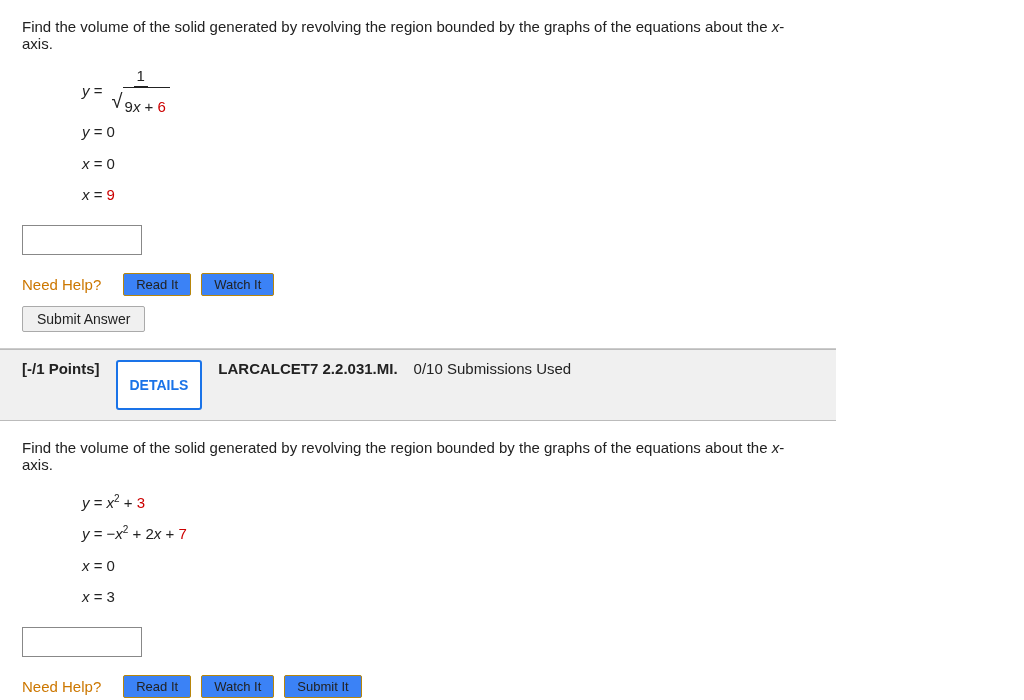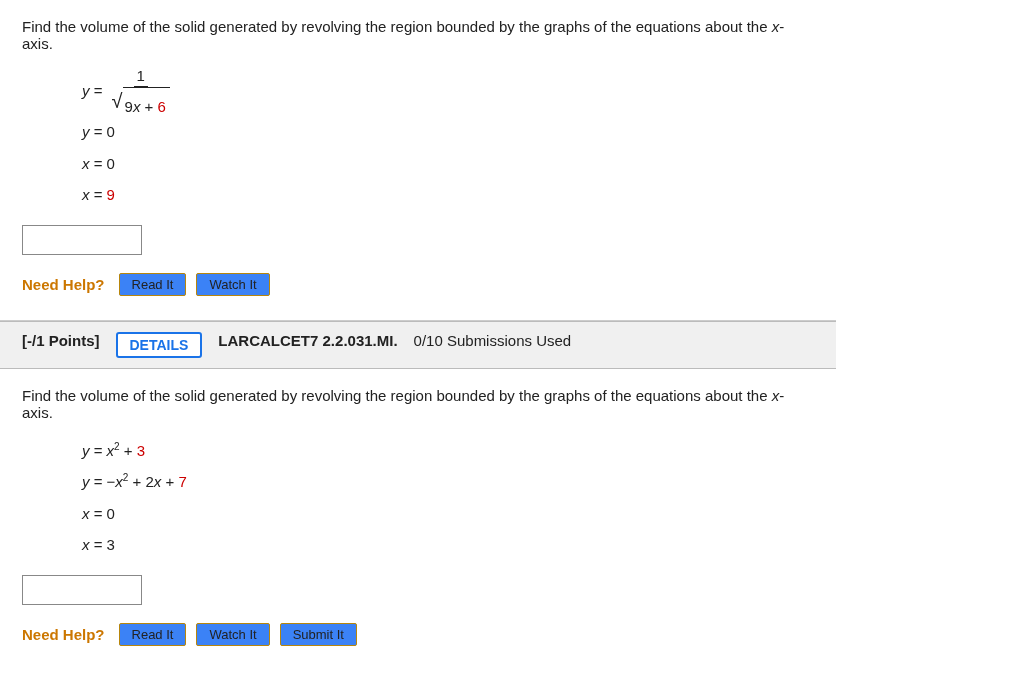--- a/index.html
+++ b/index.html
@@ -81,23 +81,23 @@
     }
     .need-help-row {
       display: flex;
       align-items: center;
       gap: 10px;
       margin-bottom: 10px;
       margin-top: 4px;
     }
     .need-help-label {
       color: #cc7700;
-      font-weight: bold;
-      font-size: 15px;
-      margin-right: 4px;
+      font-weight: normal;
+      font-size: 15px;
+      margin-right: 12px;
     }
     .help-btn {
       border: 1.5px solid #b8860b;
       background: #3b82f6;
       color: #222;
       font-size: 13px;
       padding: 3px 12px;
       cursor: pointer;
       font-weight: normal;
       border-radius: 2px;
@@ -126,21 +126,21 @@
       background: #f0f0f0;
       padding: 10px 22px;
       border-bottom: 1px solid #bbb;
       gap: 16px;
     }
     .details-badge {
       border: 2px solid #1a73e8;
       color: #1a73e8;
       font-weight: bold;
       font-size: 14px;
-      padding: 3px 12px;
+      padding: 15px 12px;
       border-radius: 3px;
       background: #fff;
     }
     .details-problem-id {
       font-weight: bold;
       font-size: 15px;
       color: #222;
     }
     .details-submissions {
       font-size: 15px;
@@ -192,20 +192,23 @@
     </div>
 
     <input type="text" class="answer-box" placeholder="" style="">
 
     <div class="need-help-row">
       <span class="need-help-label">Need Help?</span>
       <button class="help-btn">Read It</button>
       <button class="help-btn">Watch It</button>
     </div>
 
+    <div class="submit-row">
+      <button class="submit-btn">Submit Answer</button>
+    </div>
   </div>
 
   <div class="section-divider"></div>
 
   <div class="details-header">
     <span style="font-weight:bold;font-size:15px;">[-/1 Points]</span>
     <span class="details-badge">DETAILS</span>
     <span class="details-problem-id">LARCALCET7 2.2.031.MI.</span>
     <span class="details-submissions">0/10 Submissions Used</span>
   </div>

